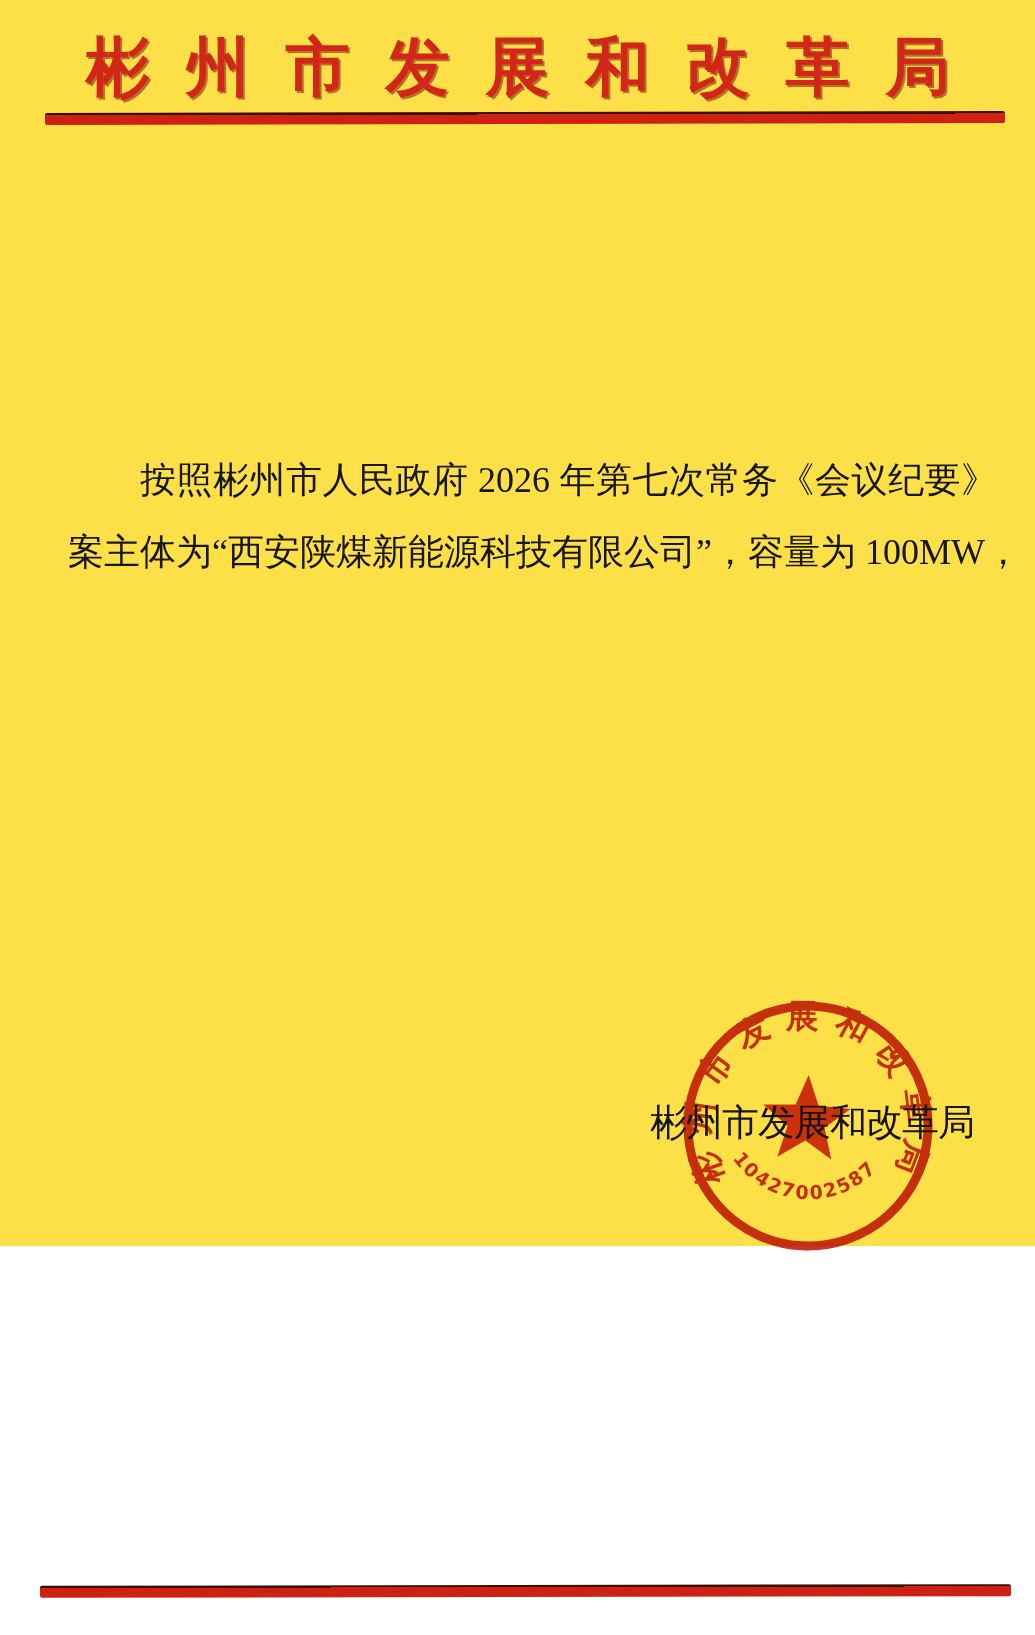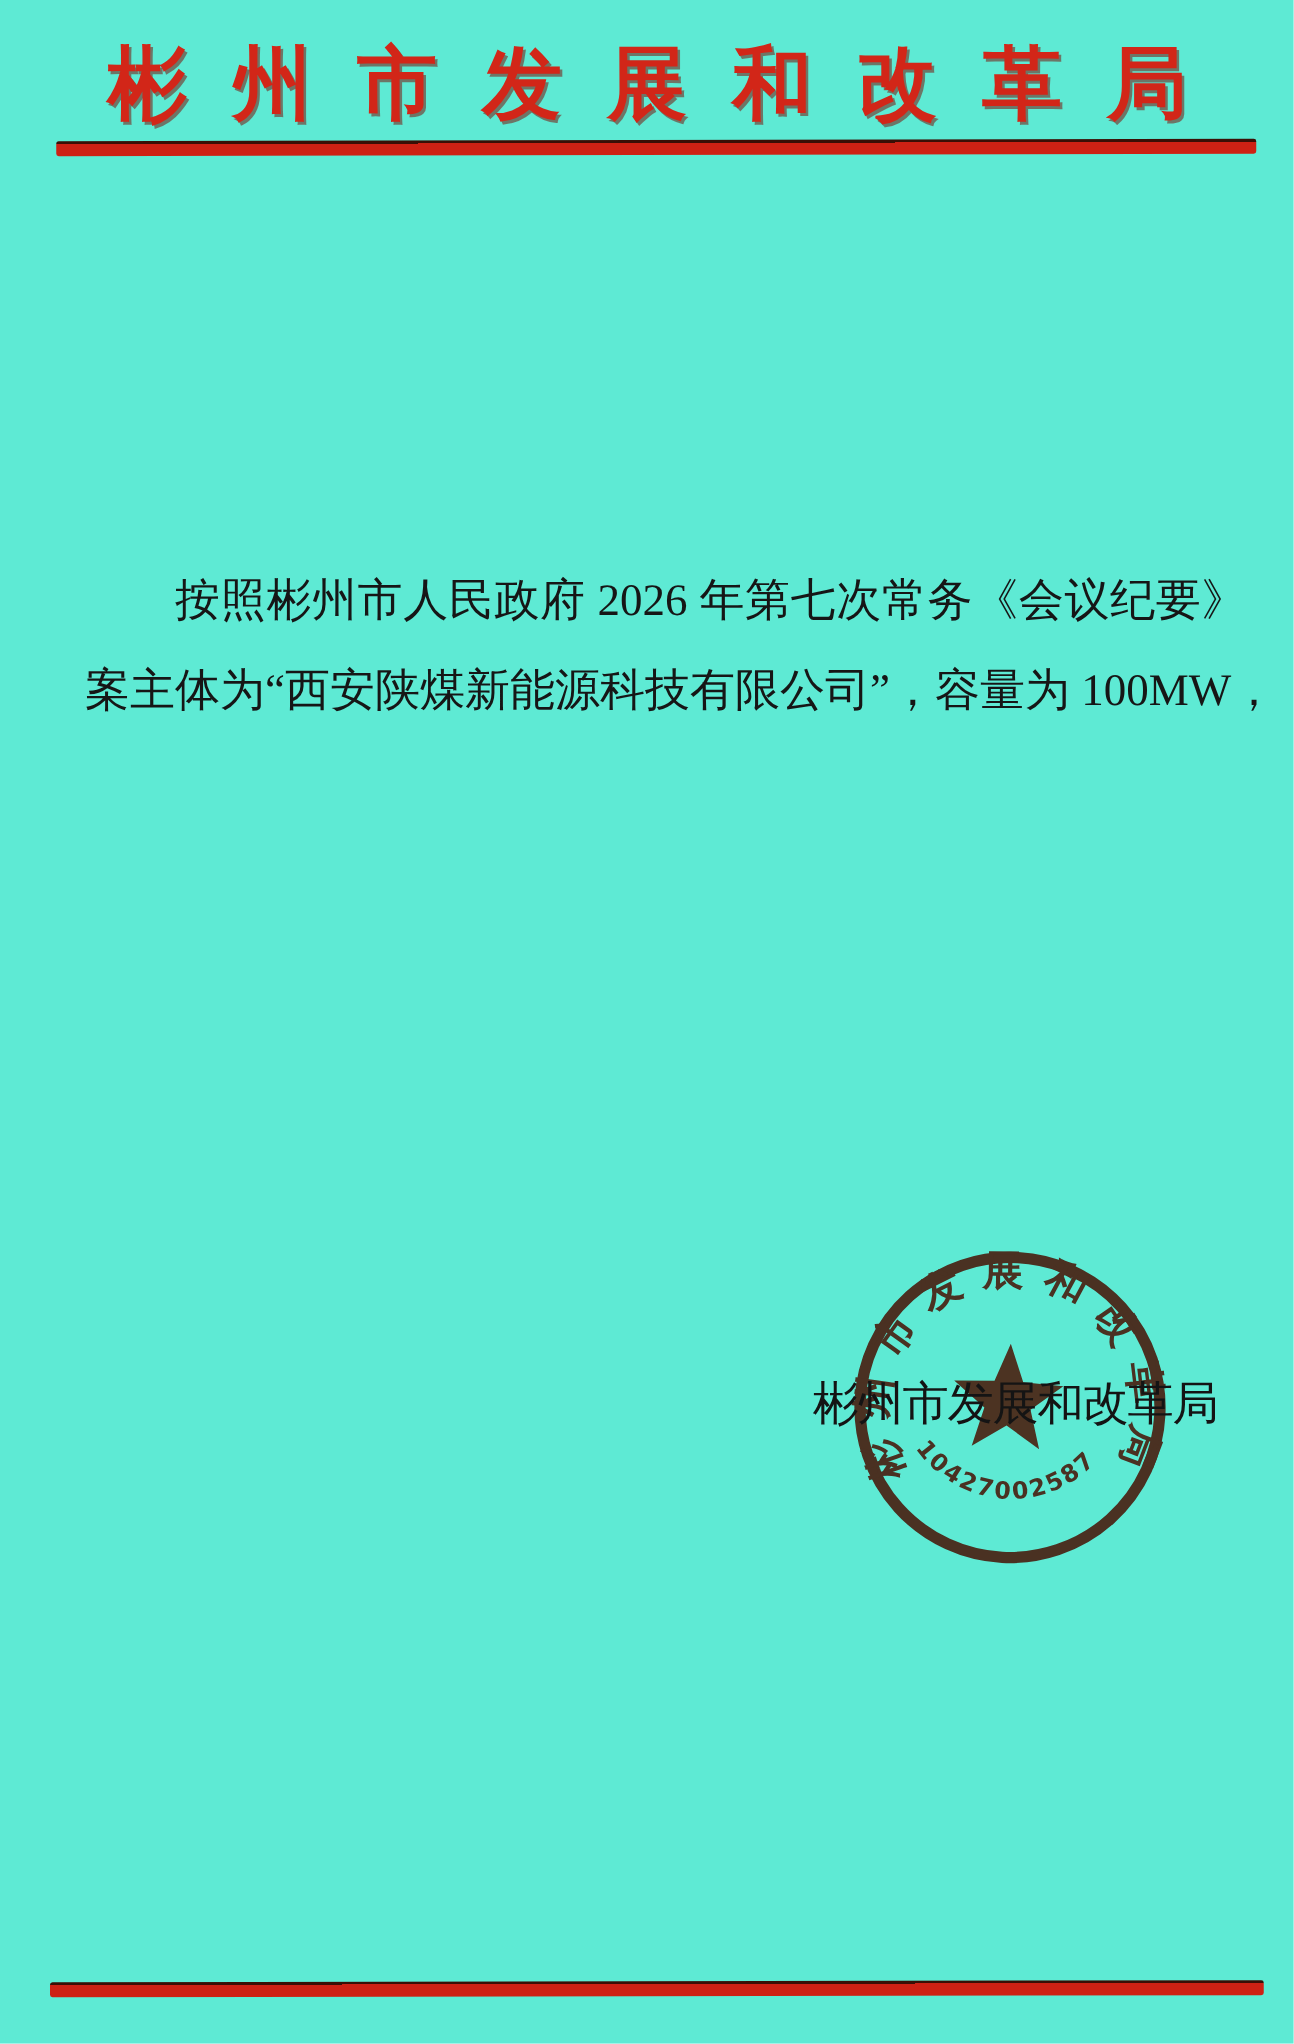--- a/index.html
+++ b/index.html
@@ -6,22 +6,22 @@
     margin: 0;
     padding: 0;
     width: 1035px;
     height: 1635px;
     overflow: hidden;
     background: #ffffff;
   }
   .page {
     position: relative;
     width: 1035px;
-    height: 1635px;
-    background: #5eead4;
+    height: 1246px;
+    background: #fde047;
     font-family: "Liberation Serif", serif;
     color: #1b1b1b;
   }
 
   
   .org-header {
     position: absolute;
     top: 24px;
     left: 0;
     right: 0;

